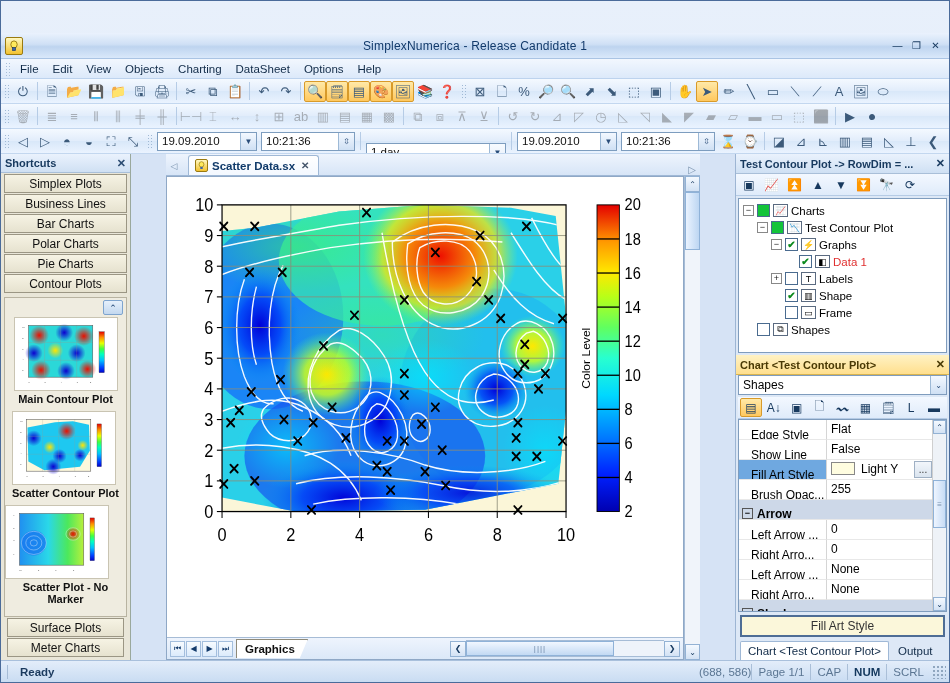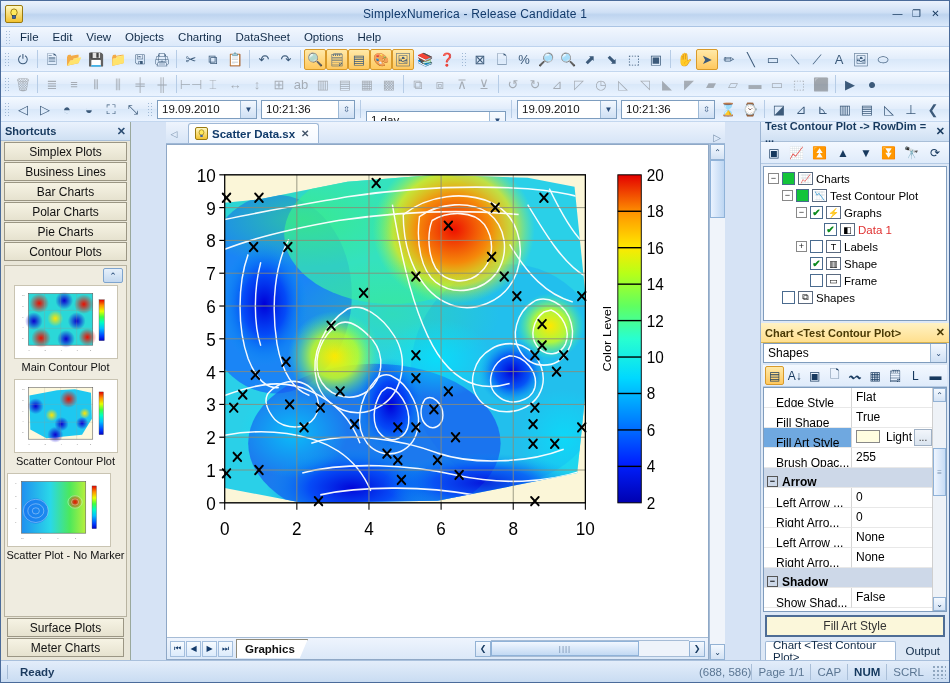--- a/index.html
+++ b/index.html
@@ -19,20 +19,21 @@
     border: 1px solid #4a6b9a;
   }
 
   
   .titlebar {
     height: 26px; flex: none;
     background: linear-gradient(180deg,#eaf2fd 0%, #cfe0f5 45%, #bed4ef 55%, #d9e8fa 100%);
     display: flex; align-items: center;
     position: relative;
     border-bottom: 1px solid #aac4e4;
+    margin-top: 32px;
   }
   .app-icon {
     width: 18px; height: 18px; margin-left: 4px;
     background: linear-gradient(180deg,#fff8c0,#f2c230);
     border: 1px solid #9a7a10; border-radius: 2px;
     display: flex; align-items: center; justify-content: center;
     font-size: 11px; color: #225; line-height: 1;
   }
   .title-text {
     position: absolute; left: 0; right: 0; text-align: center;
@@ -126,21 +127,21 @@
     border:1px solid #b8b3a1; overflow:hidden; position:relative;
     display:flex; flex-direction:column; align-items:center;
   }
   .sc-up {
     align-self:flex-end; margin:2px 3px 0 0; width:20px; height:15px;
     background: linear-gradient(180deg,#e6f0fb,#c3d8ef);
     border:1px solid #7ea4ce; border-radius:2px;
     display:flex; align-items:center; justify-content:center;
     font-size:9px; color:#123a6b;
   }
-  .thumb-wrap { margin-top:2px; text-align:center; }
+  .thumb-wrap { margin-top:2px; text-align:center;font-weight:bold; }
   .thumb {
     width: 104px; height: 74px; background:#fff; border:1px solid #c9c4b2;
     padding:3px; display:block;
   }
   .thumb-cap { font-size: 11px; color:#111; text-align:center; margin:2px 0 4px; }
   .sc-btm { margin: 0 3px 3px 3px; }
 
   
   .center { flex: 1; display: flex; flex-direction: column; min-width: 0;
             background:#cedcf0; }
@@ -198,21 +199,21 @@
   }
   .sheettab.active { background:#ffffff; font-weight:bold; border-color:#8f8a79;}
   .hscroll { margin-left:auto; display:flex; align-items:center; height:17px; width:230px; margin-right:3px;}
   .hscroll .sbtn { width:16px; }
   .htrack { flex:1; background:#eef3fa; border-top:1px solid #a6bcd6; border-bottom:1px solid #a6bcd6;}
   .hthumb { height:15px; width:148px; background: linear-gradient(180deg,#f1f7ff,#c2d9f3);
             border:1px solid #8fb2d8; display:flex;align-items:center;justify-content:center;
             font-size:8px; color:#6d89a8; letter-spacing:1px;}
 
   
-  .rightpanel { width: 189px; flex:none; display:flex; flex-direction:column;
+  .rightpanel { width: 214px; flex:none; display:flex; flex-direction:column;
                 background:#dde8f6; border-left:1px solid #9db5d3; }
   .rp-head {
     height:20px; display:flex; align-items:center; padding:0 4px;
     background: linear-gradient(180deg,#eaf2fd,#cfe0f3);
     font-size:11px; color:#17395e; font-weight:bold;
     border-bottom:1px solid #a9bfd8;
   }
   .rp-head.gold {
     background: linear-gradient(180deg,#fff2c4,#ffdf8e);
     color:#4a3a05; border-bottom:1px solid #d9b450;
@@ -1180,22 +1181,22 @@
             <div class="rtb">L</div>
             <div class="rtb">▬</div>
           </div>
         <div class="pgrid">
           <div class="pgrid-inner" id="propbody">
               <div class="prow">
                 <div class="pk">Edge Style</div>
                 <div class="pv">Flat</div>
               </div>
               <div class="prow">
-                <div class="pk">Fill Shape</div>
-                <div class="pv">True</div>
+                <div class="pk">Show Line</div>
+                <div class="pv">False</div>
               </div>
               <div class="prow sel">
                 <div class="pk">Fill Art Style</div>
                 <div class="pv"><span class="swatch" style="background: rgb(255, 253, 224);"></span><span>Light Y</span><span class="ellips">...</span></div>
               </div>
               <div class="prow">
                 <div class="pk">Brush Opac...</div>
                 <div class="pv">255</div>
               </div>
               <div class="prow cat">

